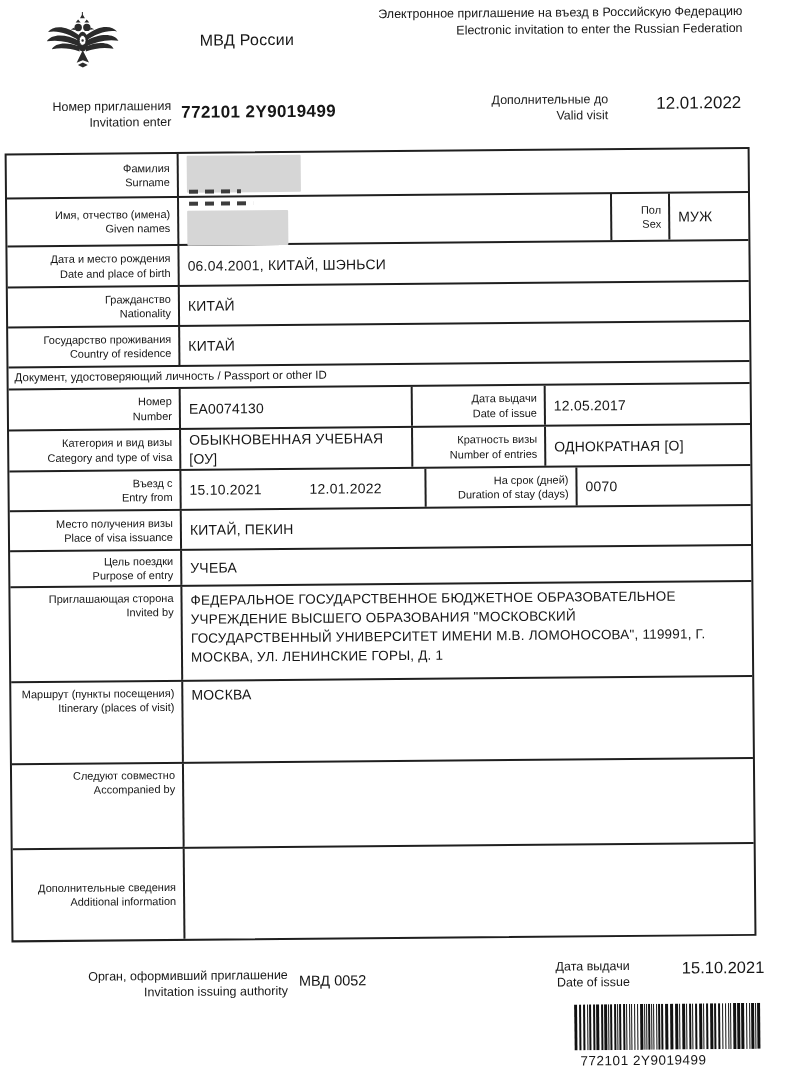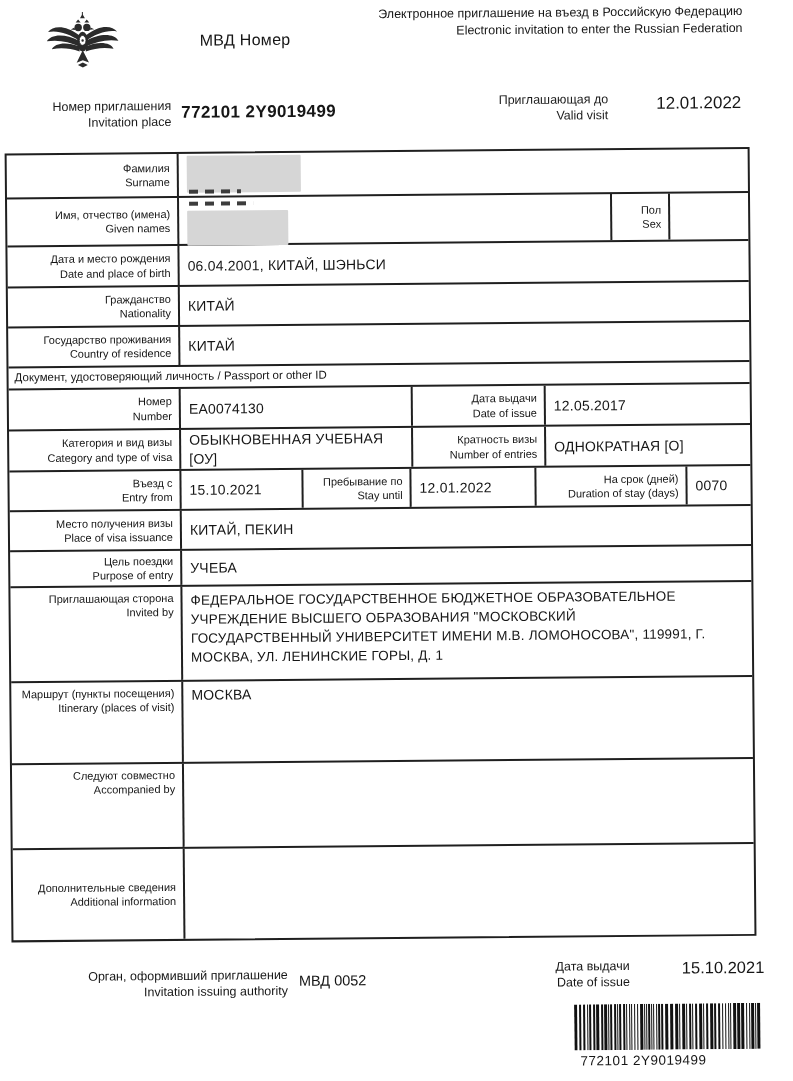--- a/index.html
+++ b/index.html
@@ -103,35 +103,35 @@
 
       <ellipse cx="60" cy="50" rx="9" ry="16"></ellipse>
       <path d="M60 64 L50 84 L60 80 L70 84 Z"></path>
       <path d="M52 88 L60 84 L68 88 L60 92 Z"></path>
 
       <ellipse cx="60" cy="48" rx="5.5" ry="8" fill="#fff" stroke="#2b2b2b" stroke-width="1.5"></ellipse>
       <circle cx="60" cy="48" r="2"></circle>
     </g>
   </svg>
 
-  <div class="agency">МВД Номер</div>
+  <div class="agency">МВД России</div>
 
   <div class="doc-title">
     <span>Электронное приглашение на въезд в Российскую Федерацию</span><br>
     <span>Electronic invitation to enter the Russian Federation</span>
   </div>
 
   <div class="hdr-label" id="inv-label">
     <span>Номер приглашения</span>
-    <span class="l2">Invitation place</span>
+    <span class="l2">Invitation enter</span>
   </div>
   <div class="inv-value">772101 2Y9019499</div>
 
   <div class="hdr-label" id="valid-label">
-    <span>Приглашающая до</span>
+    <span>Дополнительные до</span>
     <span class="l2">Valid visit</span>
   </div>
   <div class="valid-value">12.01.2022</div>
 
   <div class="doc-table">
 
     <div class="row" style="height:44px">
       <div class="lc">
         <span>Фамилия</span>
         <span>Surname</span>
@@ -148,20 +148,21 @@
         <span>Given names</span>
       </div>
       <div class="vc redact top" style="flex:0 0 431px">
         <div class="red-box" id="given-box"></div>
         <div class="frag" id="given-frag"></div>
       </div>
       <div class="slc" style="flex:0 0 60px">
         <span>Пол</span>
         <span>Sex</span>
       </div>
+      <div class="vc">МУЖ</div>
     </div>
 
     <div class="row" style="height:41px">
       <div class="lc">
         <span>Дата и место рождения</span>
         <span>Date and place of birth</span>
       </div>
       <div class="vc">06.04.2001, КИТАЙ, ШЭНЬСИ</div>
     </div>
 
@@ -210,24 +211,20 @@
       </div>
       <div class="vc">ОДНОКРАТНАЯ [О]</div>
     </div>
 
     <div class="row" style="height:40px">
       <div class="lc">
         <span>Въезд с</span>
         <span>Entry from</span>
       </div>
       <div class="vc" style="flex:0 0 120px">15.10.2021</div>
-      <div class="slc" style="flex:0 0 110px">
-        <span>Пребывание по</span>
-        <span>Stay until</span>
-      </div>
       <div class="vc" style="flex:0 0 123px">12.01.2022</div>
       <div class="slc" style="flex:0 0 153px">
         <span>На срок (дней)</span>
         <span>Duration of stay (days)</span>
       </div>
       <div class="vc">0070</div>
     </div>
 
     <div class="row" style="height:40px">
       <div class="lc">

